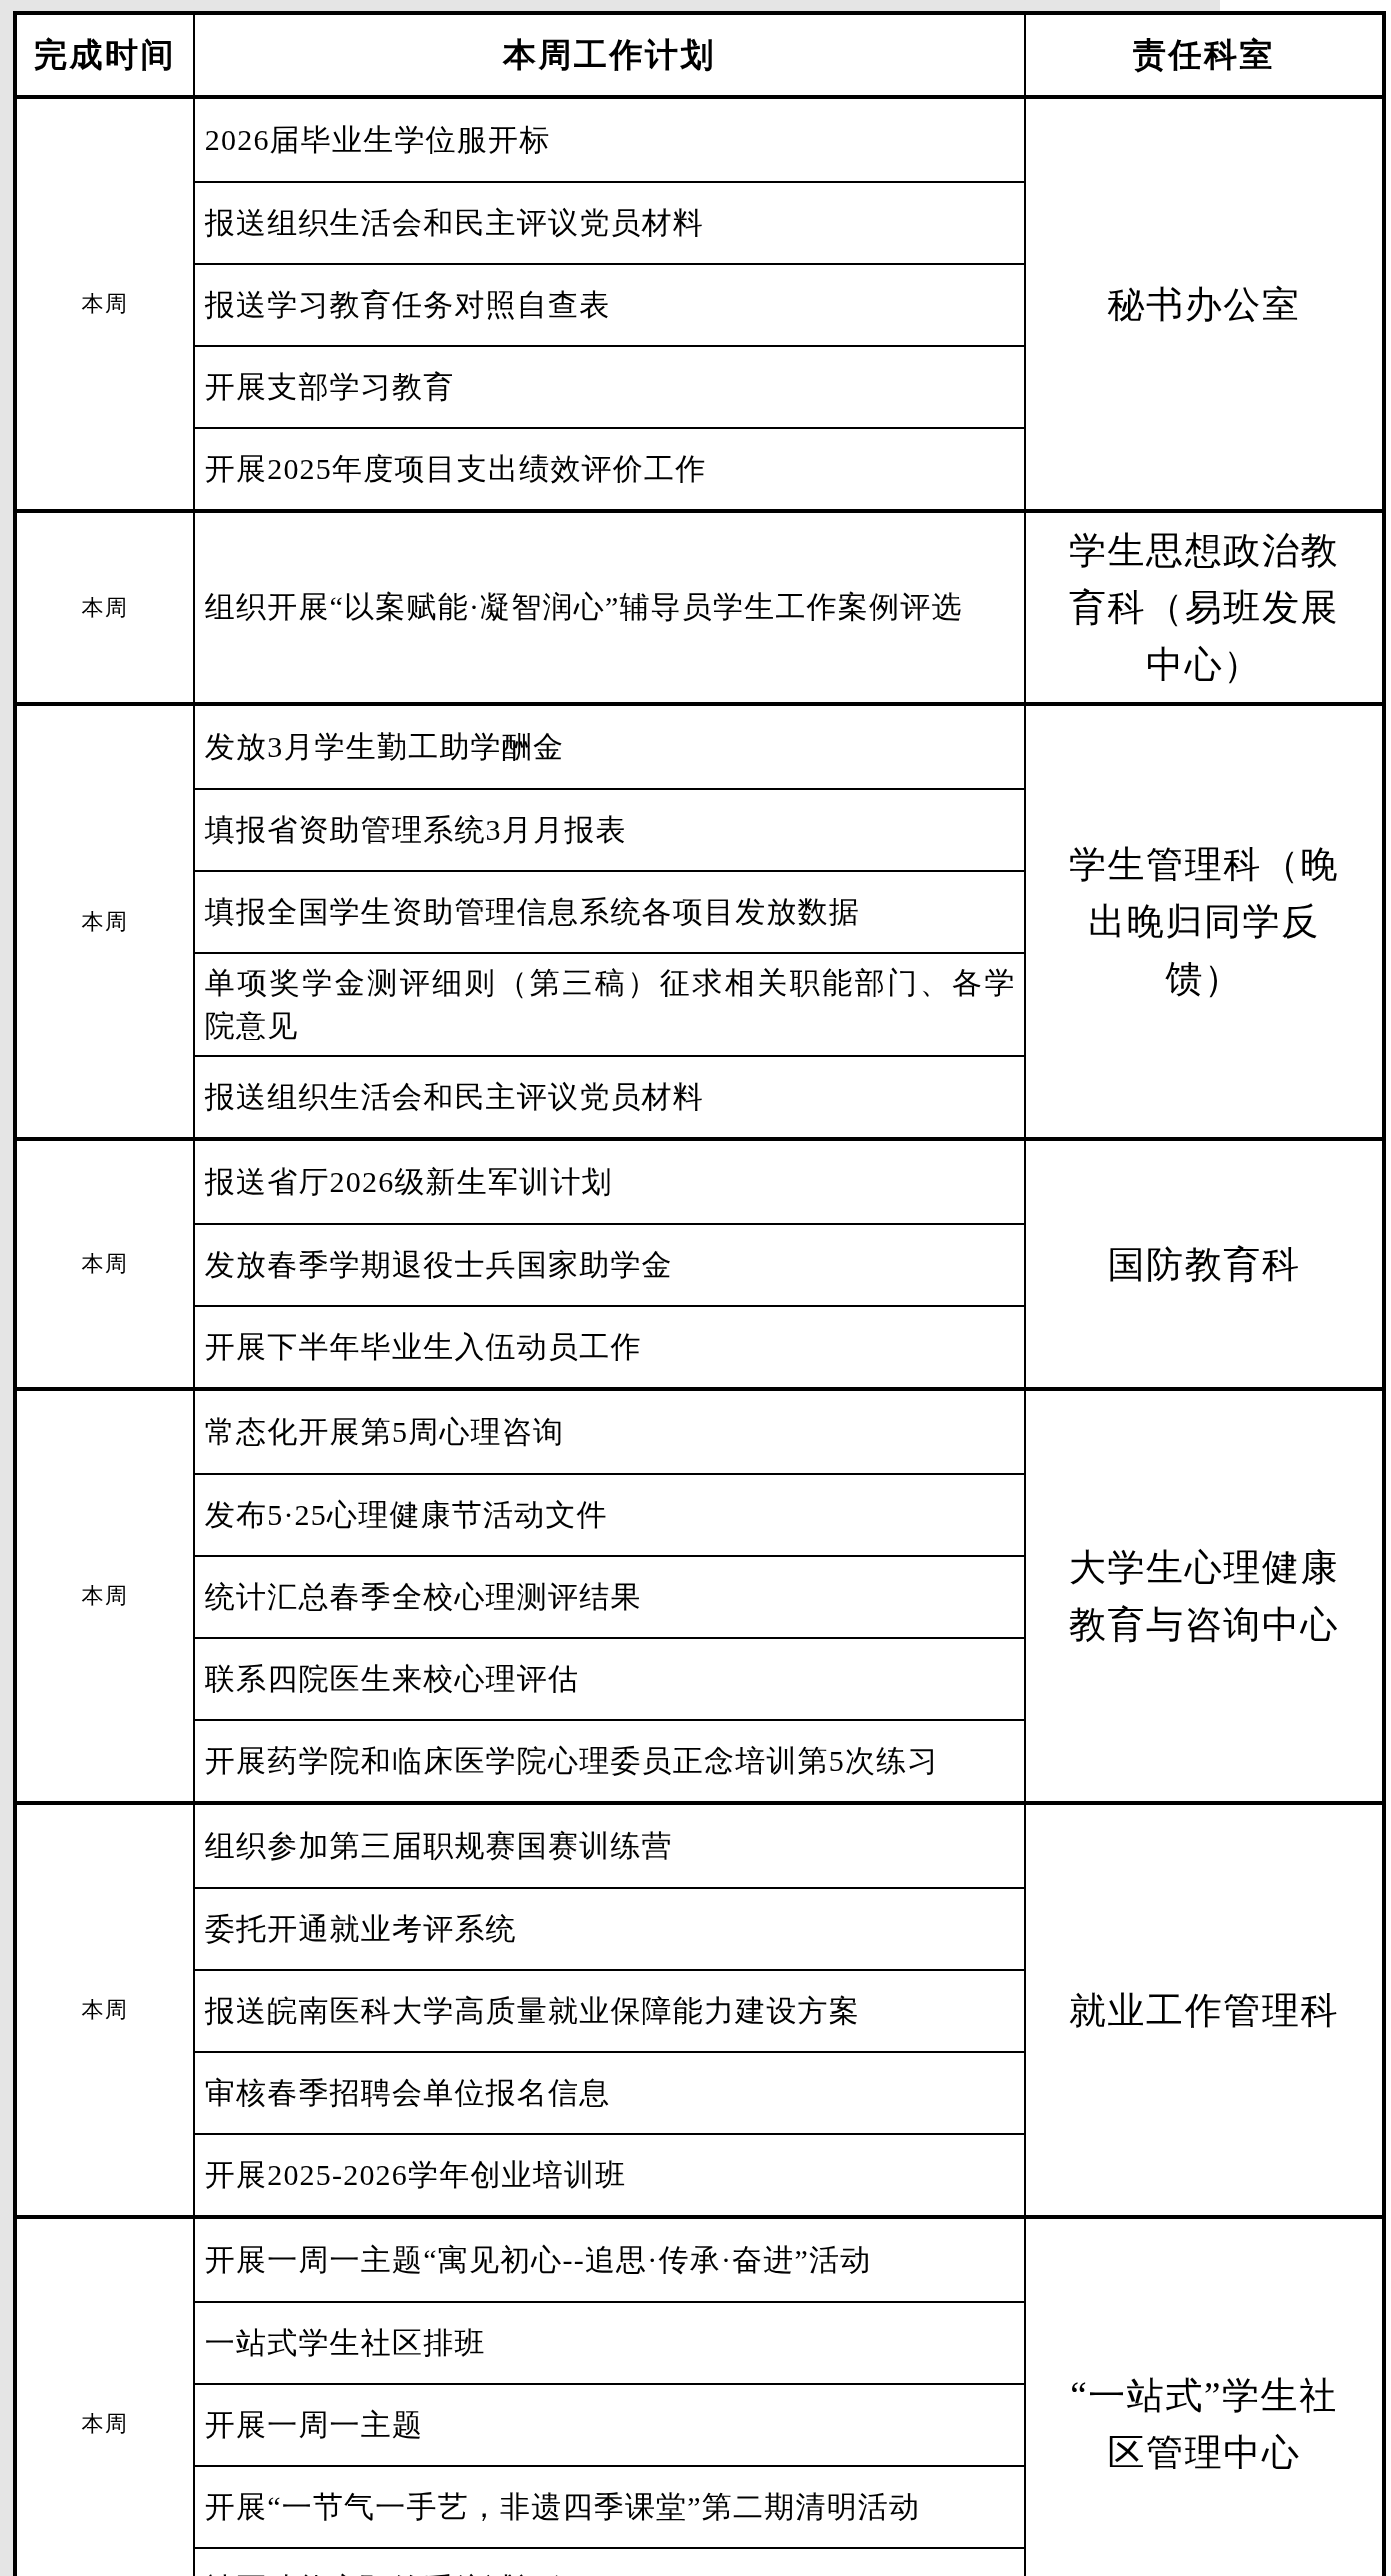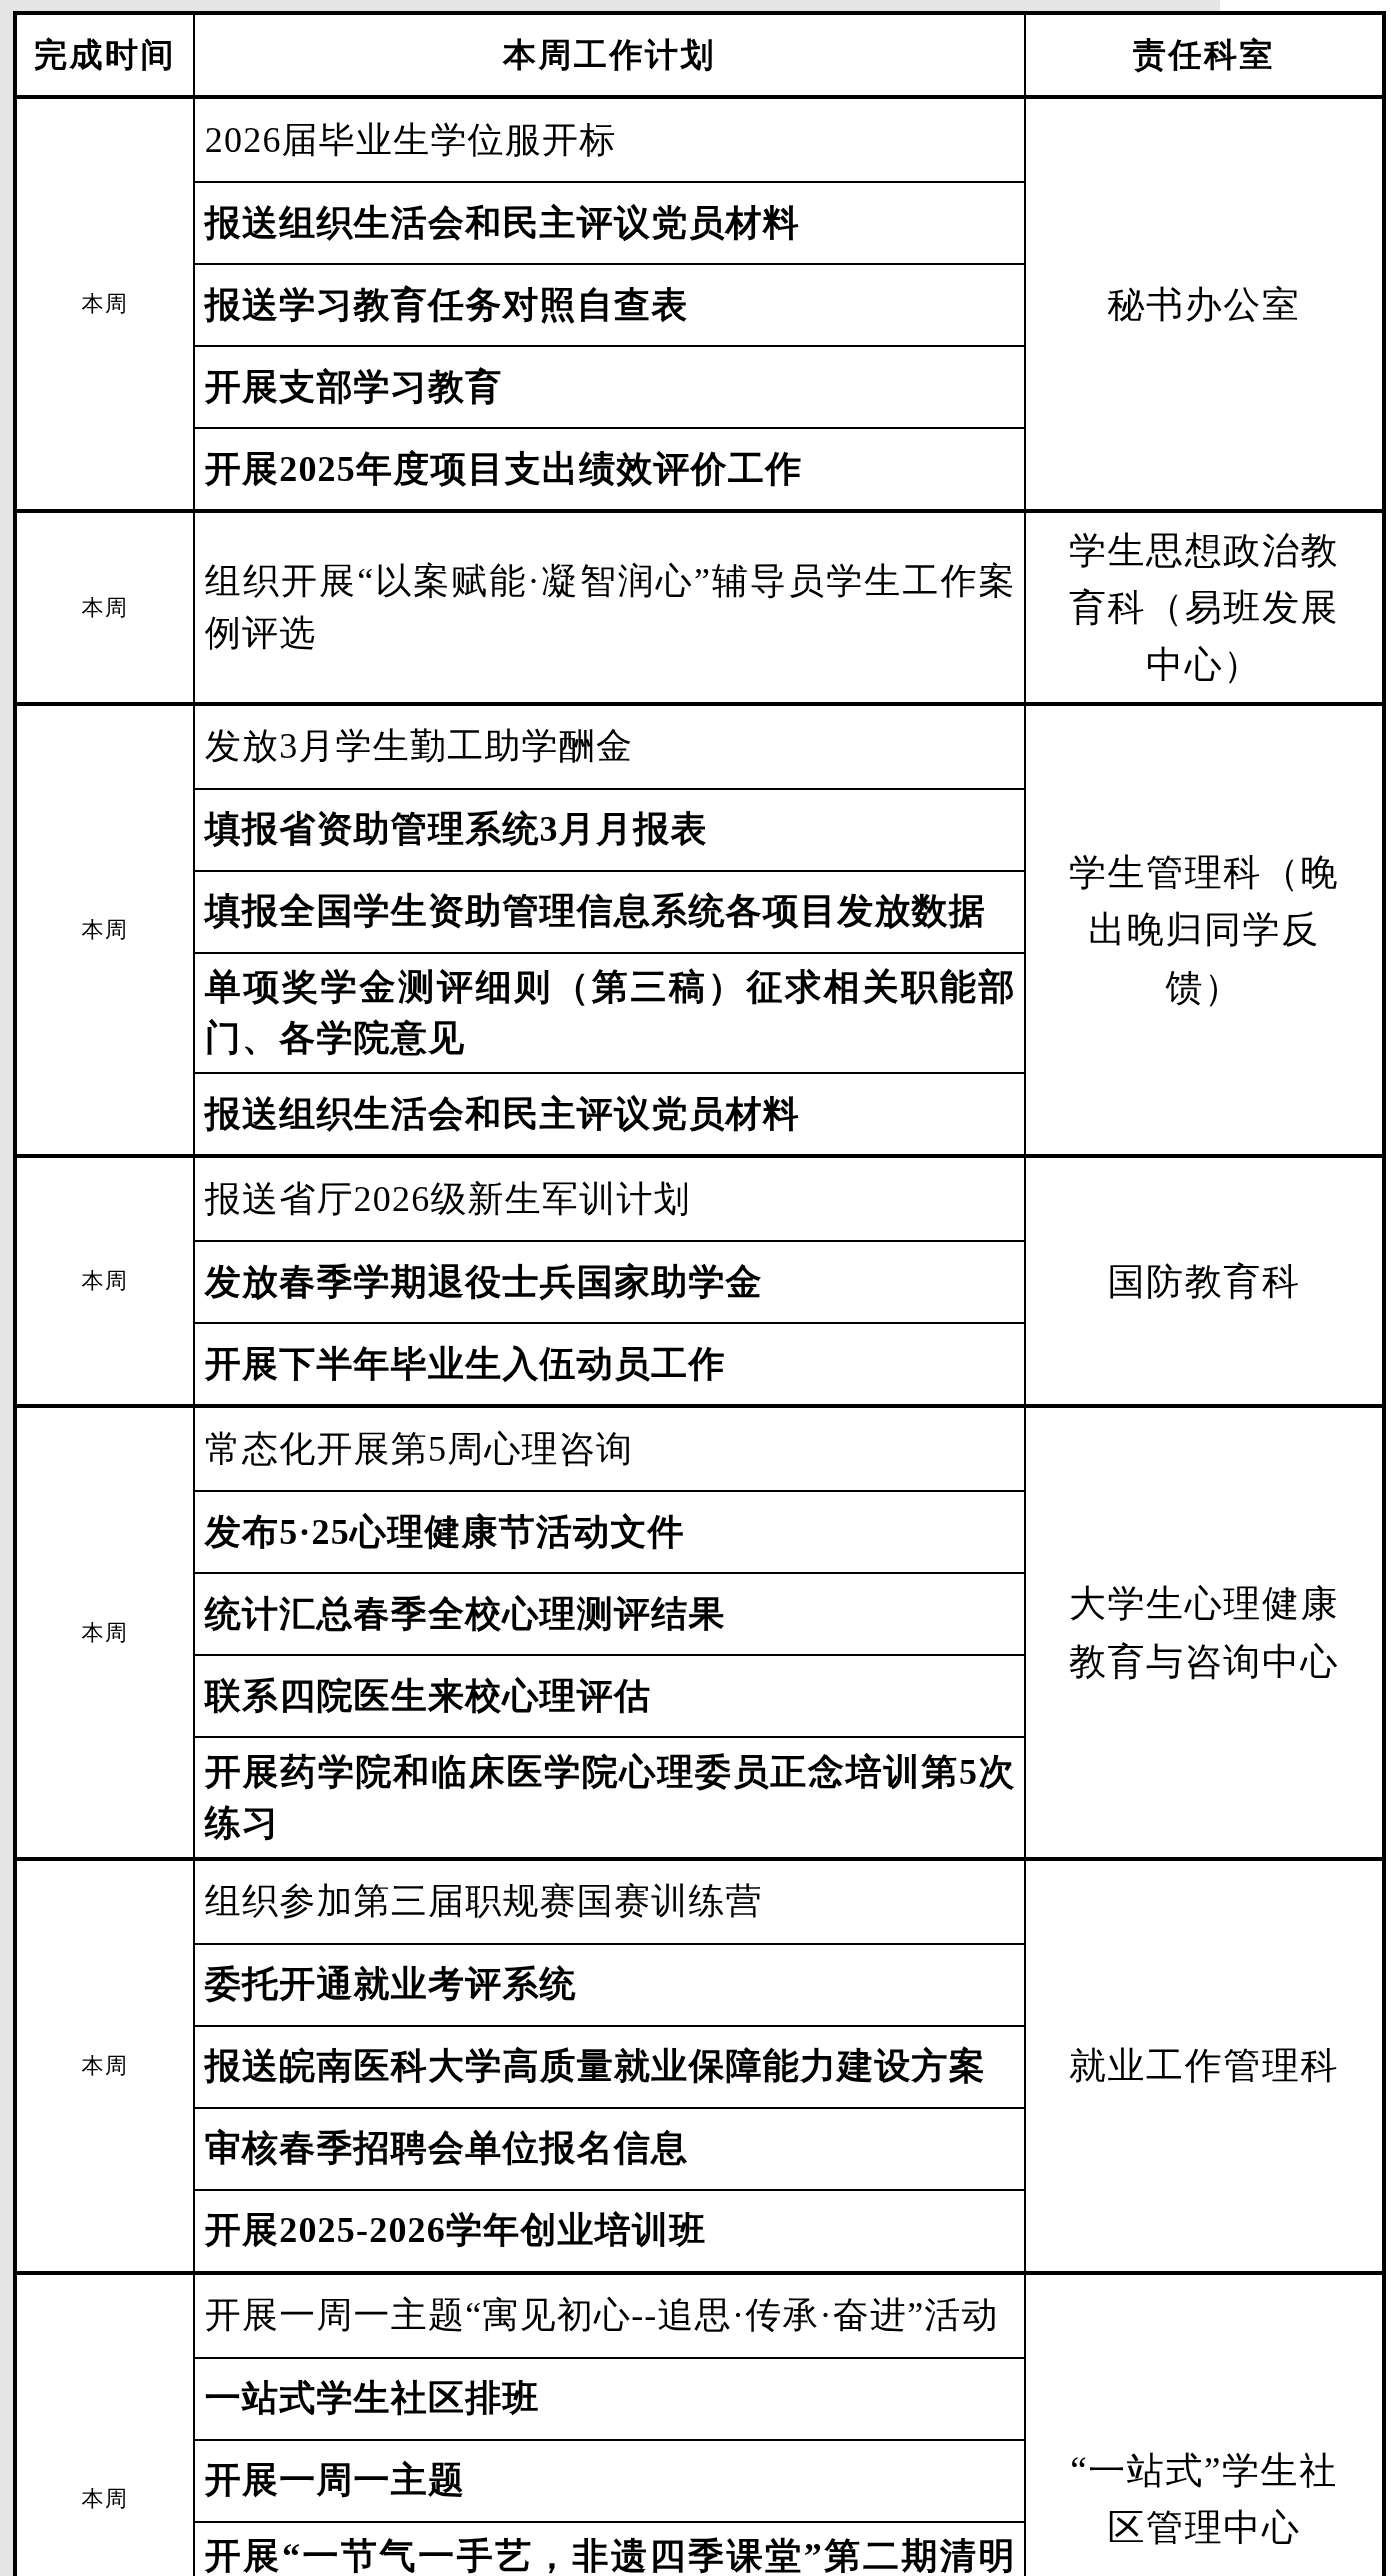--- a/index.html
+++ b/index.html
@@ -51,28 +51,27 @@
   }
   td.tasks-cell {
     padding: 0;
   }
   .task {
     box-sizing: border-box;
     min-height: 82px;
     display: flex;
     align-items: center;
     padding: 8.2px 8.2px 8.2px 9.8px;
-    font-size: 36px;
+    font-size: 30px;
     line-height: 1.42;
     letter-spacing: 1.2px;
     text-align: justify;
   }
   .task + .task {
     border-top: 2.5px solid #000000;
-    font-weight: bold;
   }
   td.dept-cell {
     text-align: center;
     padding: 8.2px 33px;
     font-size: 37px;
     line-height: 1.55;
     letter-spacing: 1.6px;
   }
 </style>
 </head>

